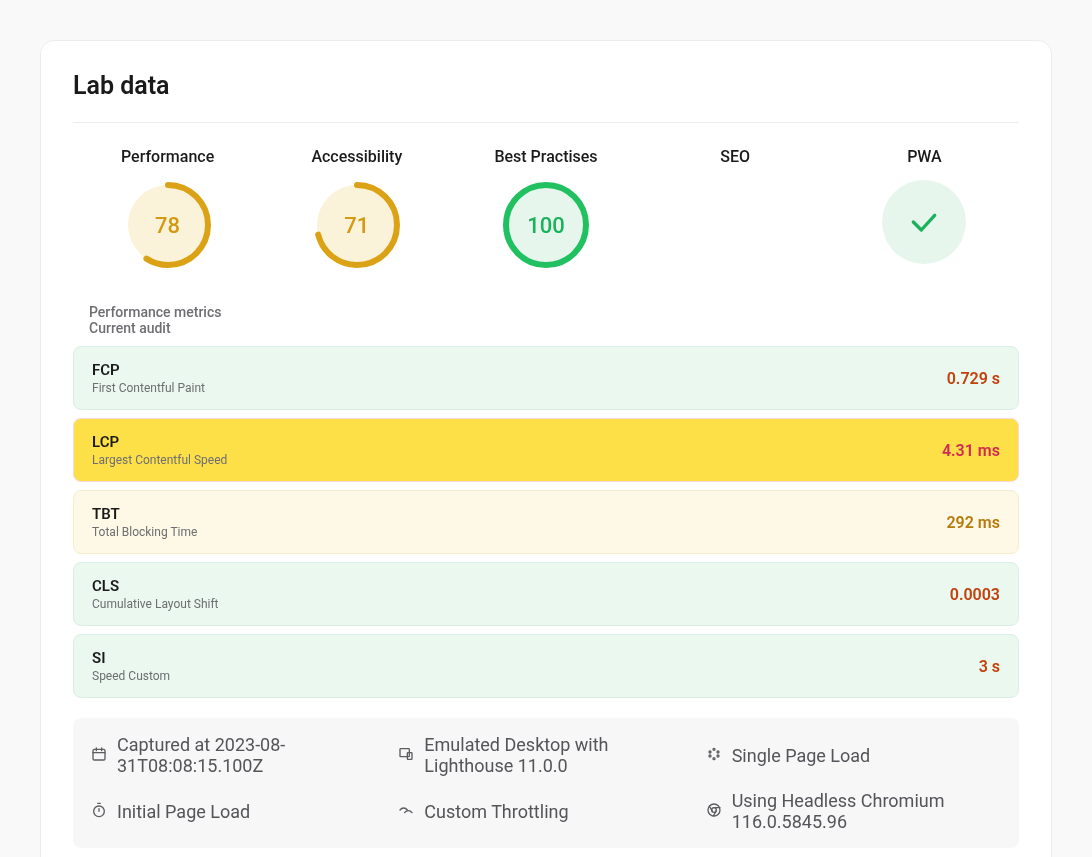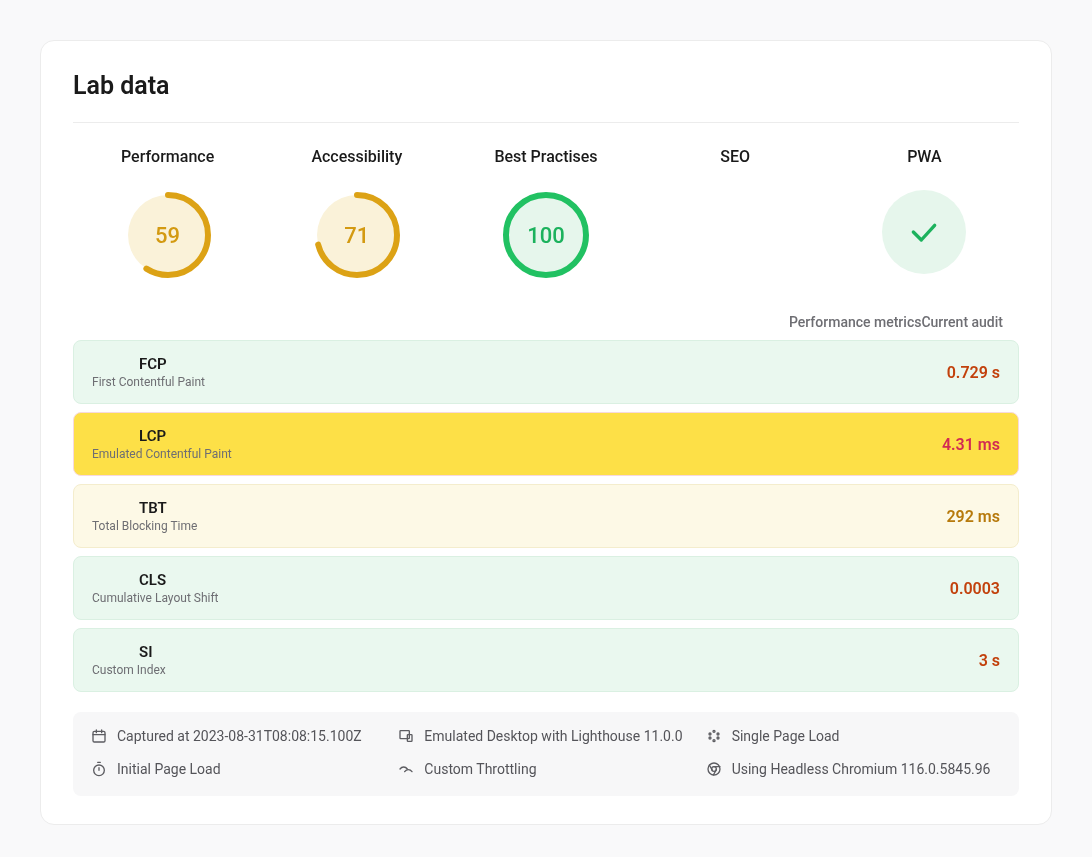--- a/index.html
+++ b/index.html
@@ -30,21 +30,21 @@
   .gauges {
     display: flex;
     justify-content: space-around;
     align-items: flex-start;
     margin-bottom: 34px;
   }
   .gauge {
     display: flex;
     flex-direction: column;
     align-items: center;
-    gap: 24px;
+    gap: 14px;
     flex: 1;
   }
   .gauge-label {
     font-size: 16px;
     font-weight: 500;
     color: #1a1a1a;
   }
   .gauge-wrap {
     position: relative;
     width: 90px;
@@ -63,78 +63,80 @@
   .gauge-value.orange { color: #d39a12; }
   .gauge-value.green  { color: #1cb25d; }
   .check-circle {
     width: 84px; height: 84px;
     border-radius: 50%;
     background: #e6f6ec;
     display: flex; align-items: center; justify-content: center;
   }
   .metrics-header {
     display: flex;
-    justify-content: flex-end;
+    justify-content: space-between;
     font-size: 14px;
     color: #6e6e73;
     font-weight: 500;
     padding: 0 16px 10px 16px;
+    flex-direction: column;
   }
   .metric-row {
     display: flex;
     justify-content: space-between;
     align-items: center;
     padding: 14px 18px;
     border-radius: 8px;
     margin-bottom: 8px;
     border: 1px solid transparent;
   }
   .metric-row.good { background: #eaf8ef; border-color: #daf0e2; }
   .metric-row.bad  { background: #fde047; border-color: #f7d9dd; }
   .metric-row.warn { background: #fdf9e6; border-color: #f4edcd; }
   .metric-left { display: flex; flex-direction: column; gap: 2px; }
-  .metric-abbr { font-size: 15px; font-weight: 600; color: #1a1a1a; margin-left: 47px; }
+  .metric-abbr { font-size: 15px; font-weight: 600; color: #1a1a1a; }
   .metric-full { font-size: 12px; color: #6e6e73; }
   .metric-value { font-size: 16px; font-weight: 600; }
   .metric-value.good { color: #c2410c; }
   .metric-value.bad  { color: #d22b53; }
   .metric-value.warn { color: #b77a0c; }
 
   .footer-box {
     background: #f7f7f8;
     border-radius: 8px;
     padding: 16px 18px;
     display: grid;
     grid-template-columns: 1fr 1fr 1fr;
     row-gap: 14px;
     column-gap: 12px;
     margin-top: 20px;
   }
   .footer-item {
     display: flex;
+    align-items: center;
     gap: 10px;
-    font-size: 14px;
+    font-size: 18px;
     color: #545459;
   }
   .footer-item svg { flex-shrink: 0; stroke: #5c5c61; }
 </style>
 </head>
 <body>
 
 <div class="card">
   <h1 class="title">Lab data</h1>
   <hr class="divider">
 
   <div class="gauges" id="gauges">
       <div class="gauge">
         <div class="gauge-label">Performance</div>
         <div class="gauge-wrap"><svg width="90" height="90">
             <circle cx="45" cy="45" r="40" fill="#faf2d9"></circle>
             <circle cx="45" cy="45" r="40" fill="none" stroke="#dca215" stroke-width="6" stroke-linecap="round" stroke-dasharray="148.28317324943822 251.32741228718345"></circle>
-          </svg><div class="gauge-value orange">59</div></div>
+          </svg><div class="gauge-value orange">78</div></div>
       </div>
       <div class="gauge">
         <div class="gauge-label">Accessibility</div>
         <div class="gauge-wrap"><svg width="90" height="90">
             <circle cx="45" cy="45" r="40" fill="#faf2d9"></circle>
             <circle cx="45" cy="45" r="40" fill="none" stroke="#dca215" stroke-width="6" stroke-linecap="round" stroke-dasharray="178.44246272390023 251.32741228718345"></circle>
           </svg><div class="gauge-value orange">71</div></div>
       </div>
       <div class="gauge">
         <div class="gauge-label">Best Practises</div>
@@ -165,42 +167,42 @@
       <div class="metric-row good">
         <div class="metric-left">
           <span class="metric-abbr">FCP</span>
           <span class="metric-full">First Contentful Paint</span>
         </div>
         <span class="metric-value good">0.729 s</span>
       </div>
       <div class="metric-row bad">
         <div class="metric-left">
           <span class="metric-abbr">LCP</span>
-          <span class="metric-full">Emulated Contentful Paint</span>
+          <span class="metric-full">Largest Contentful Speed</span>
         </div>
         <span class="metric-value bad">4.31 ms</span>
       </div>
       <div class="metric-row warn">
         <div class="metric-left">
           <span class="metric-abbr">TBT</span>
           <span class="metric-full">Total Blocking Time</span>
         </div>
         <span class="metric-value warn">292 ms</span>
       </div>
       <div class="metric-row good">
         <div class="metric-left">
           <span class="metric-abbr">CLS</span>
           <span class="metric-full">Cumulative Layout Shift</span>
         </div>
         <span class="metric-value good">0.0003</span>
       </div>
       <div class="metric-row good">
         <div class="metric-left">
           <span class="metric-abbr">SI</span>
-          <span class="metric-full">Custom Index</span>
+          <span class="metric-full">Speed Custom</span>
         </div>
         <span class="metric-value good">3 s</span>
       </div>
     </div>
 
   <div class="footer-box" id="footer">
       <div class="footer-item">
         <span><svg width="16" height="16" viewBox="0 0 24 24" fill="none" stroke-width="2" stroke-linecap="round" stroke-linejoin="round">
             <rect x="3" y="5" width="18" height="16" rx="2"></rect>
             <path d="M3 10h18M8 3v4M16 3v4"></path>

